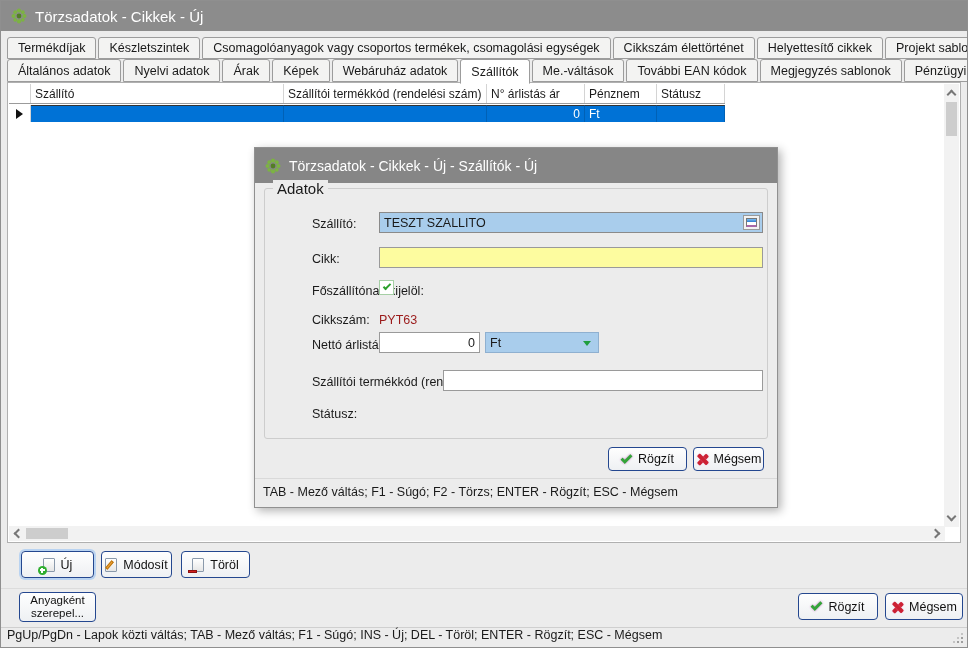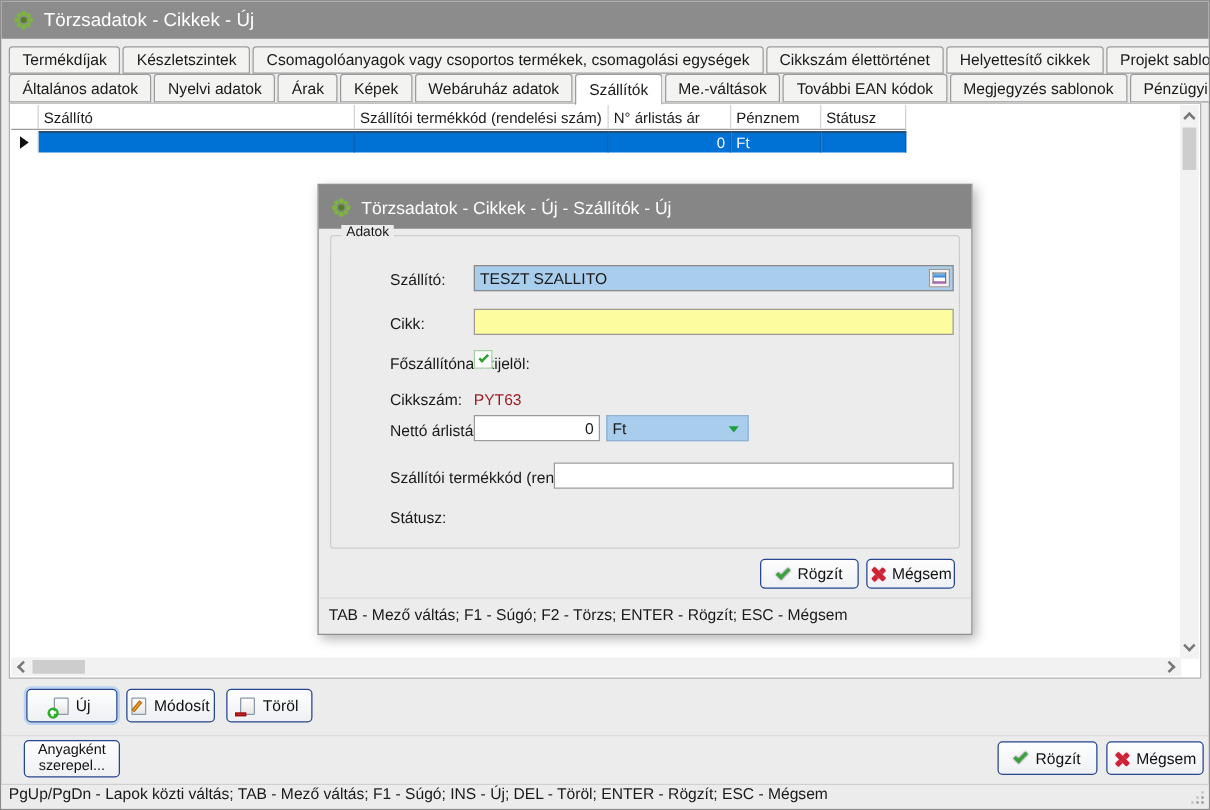--- a/index.html
+++ b/index.html
@@ -59,21 +59,21 @@
 
   
   .sep-line { position:absolute; left:0; right:0; border-top:1px solid #dcdcdc; }
   .statusbar { position:absolute; left:0; right:0; bottom:0; height:20px; background:#ececec; border-top:1px solid #cfcfcf; display:flex; padding-left:6px; font-size:12.5px; }
   .grip { position:absolute; right:4px; bottom:4px; width:2px; height:2px; background:#9f9f9f; box-shadow:-4px 0 #9f9f9f, 0 -4px #9f9f9f, -4px -4px #c4c4c4, -8px 0 #c4c4c4, 0 -8px #c4c4c4; }
 
   
   .dialog { position:absolute; left:253px; top:146px; width:524px; height:361px; background:#ececec; border:1px solid #909090; box-shadow:3px 3px 9px rgba(0,0,0,.3); z-index:10; }
   .dlg-titlebar { position:absolute; left:0; top:0; right:0; height:35px; background:#868686; display:flex; align-items:center; gap:8px; padding-left:10px; color:#fff; font-size:14px; }
   .groupbox { position:absolute; left:9px; top:40px; width:504px; height:251px; border:1px solid #cdcdcd; border-radius:3px; }
-  .grouplabel { position:absolute; left:8px; top:-9px; background:#ececec; padding:0 4px; font-size:11px; }
+  .grouplabel { position:absolute; left:8px; top:-9px; background:#ececec; padding:0 4px; font-size:15px; }
   .dlbl { position:absolute; font-size:12.5px;margin-left:40px; }
   .field { position:absolute; height:21px; border:1px solid #9a9a9a; background:#fff; display:flex; align-items:center; padding:0 4px; font-size:12.5px; }
   .field.hl { background:#a9cdec; border-color:#8a8a8a; }
   .field.req { background:#fdfc9f; }
   .browse-btn { position:absolute; right:2px; top:2px; width:17px; height:15px; background:#f2f2f2; border:1px solid #9a9a9a; display:flex; align-items:center; justify-content:center; }
   .win-ic { width:11px; height:9px; border:1px solid #777; border-bottom:2px solid #a868a8; background:#fff; }
   .win-ic .win-bar { display:block; height:3px; background:linear-gradient(#7cc0f4,#2e7ad0); }
   .chkbox { position:absolute; width:15px; height:15px; background:#fff; border:1px solid #a5cfa5; }
   .chk-mark { position:absolute; left:3px; top:3px; width:8px; height:4px; border-left:2px solid #2ca02c; border-bottom:2px solid #2ca02c; transform:rotate(-45deg); }
   .redval { position:absolute; color:#9b1b1b; font-size:12.5px; }

